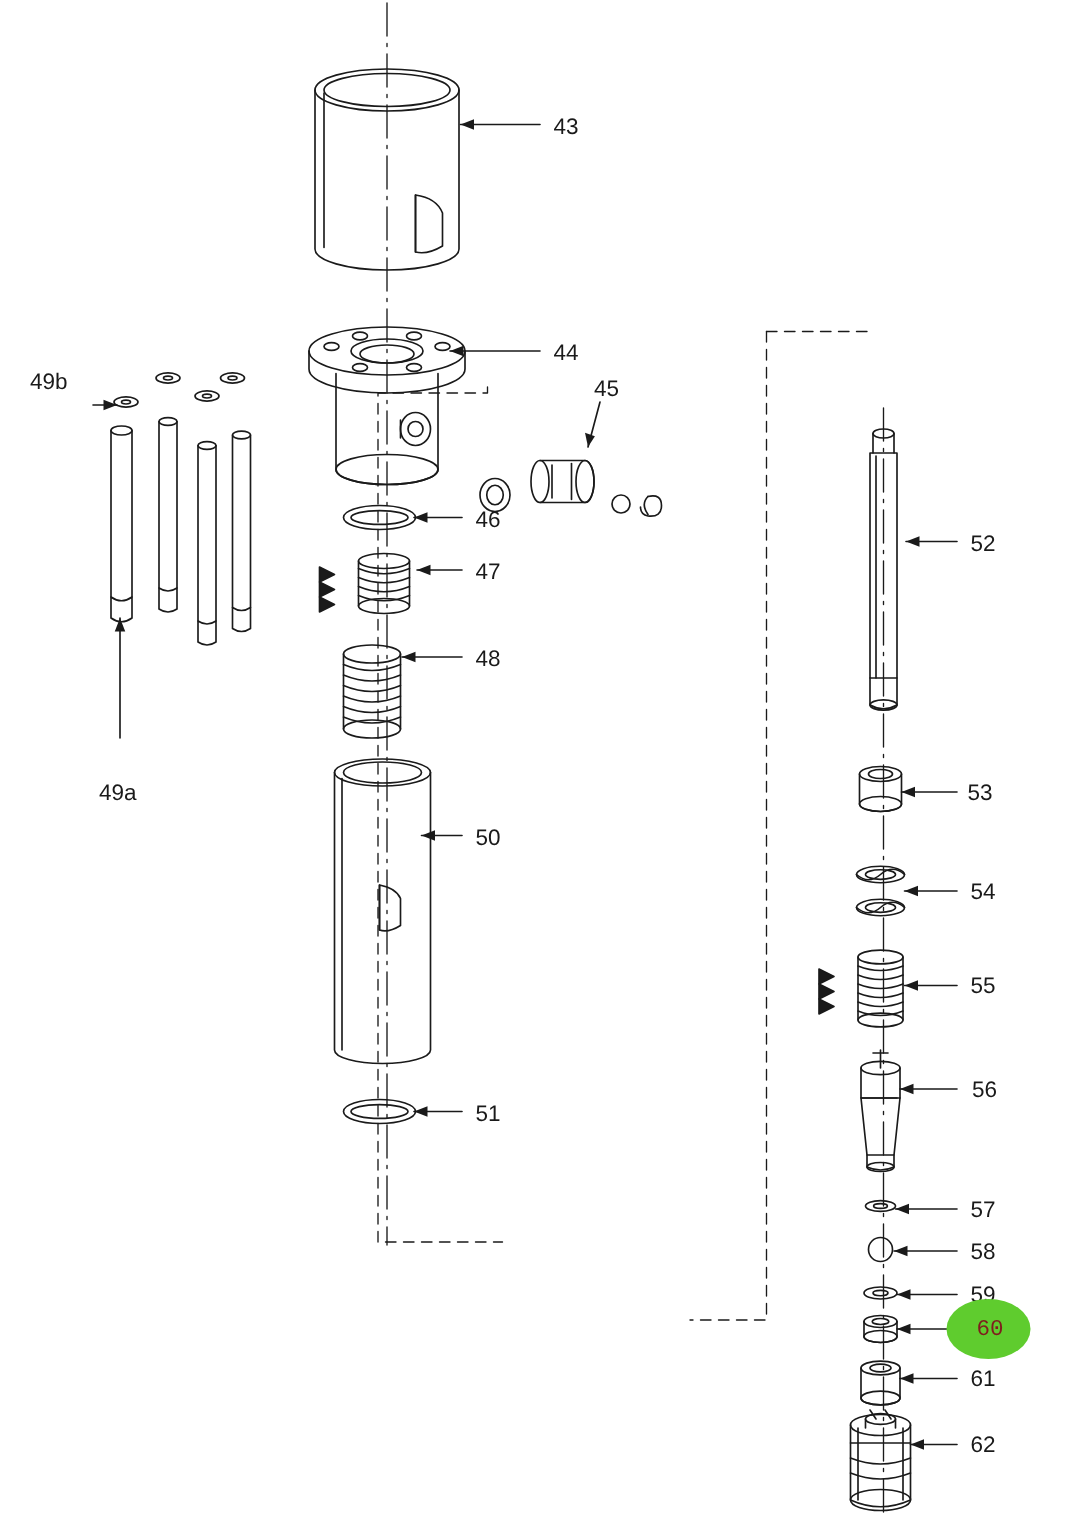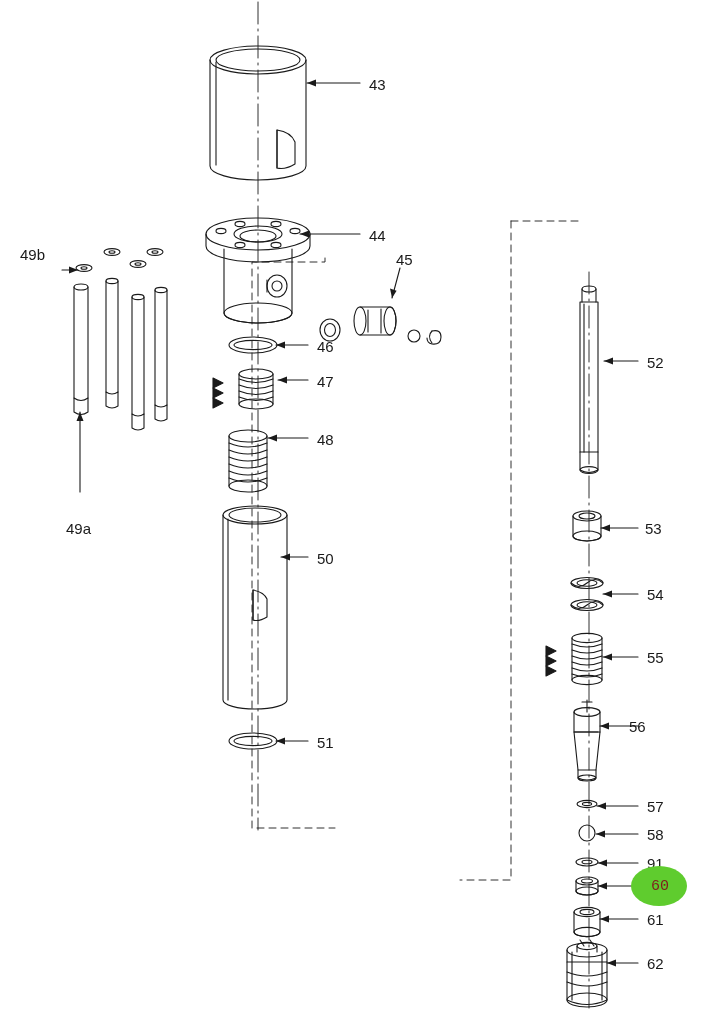--- a/index.html
+++ b/index.html
@@ -359,21 +359,21 @@
 <div class="lbl" style="left:317px; top:374px;">47</div>
 <div class="lbl" style="left:317px; top:432px;">48</div>
 <div class="lbl" style="left:66px; top:500px;margin-top:21px;">49a</div>
 <div class="lbl" style="left:20px; top:247px;">49b</div>
 <div class="lbl" style="left:317px; top:551px;">50</div>
 <div class="lbl" style="left:317px; top:735px;">51</div>
 <div class="lbl" style="left:647px; top:355px;">52</div>
 <div class="lbl" style="left:645px; top:521px;">53</div>
 <div class="lbl" style="left:647px; top:587px;">54</div>
 <div class="lbl" style="left:647px; top:650px;">55</div>
-<div class="lbl" style="left:629px; top:719px;">56</div>
+<div class="lbl" style="left:648px; top:719px;">56</div>
 <div class="lbl" style="left:647px; top:799px;">57</div>
 <div class="lbl" style="left:647px; top:827px;">58</div>
-<div class="lbl" style="left:647px; top:856px;">91</div>
+<div class="lbl" style="left:647px; top:856px;">59</div>
 <div class="lbl-hi" style="left:651px; top:879px;">60</div>
 <div class="lbl" style="left:647px; top:912px;">61</div>
 <div class="lbl" style="left:647px; top:956px;">62</div>
 
 </div>
 
 </body></html>

